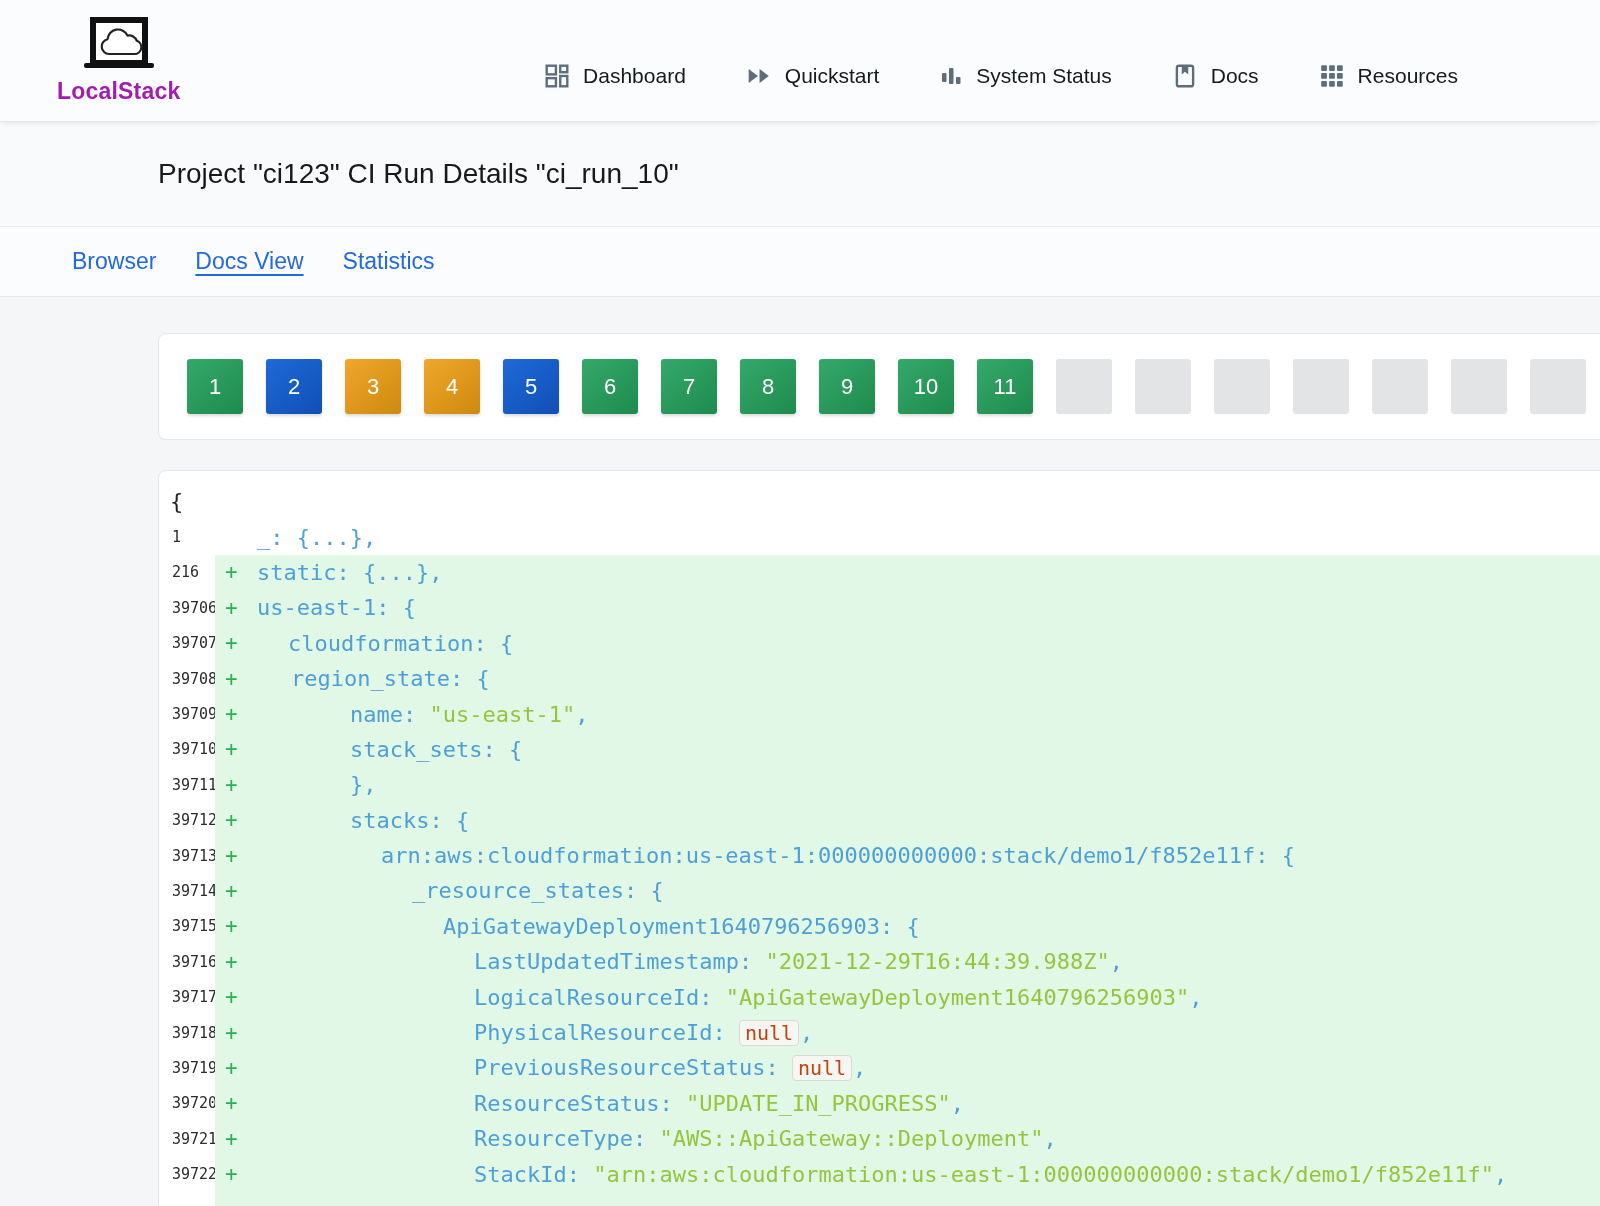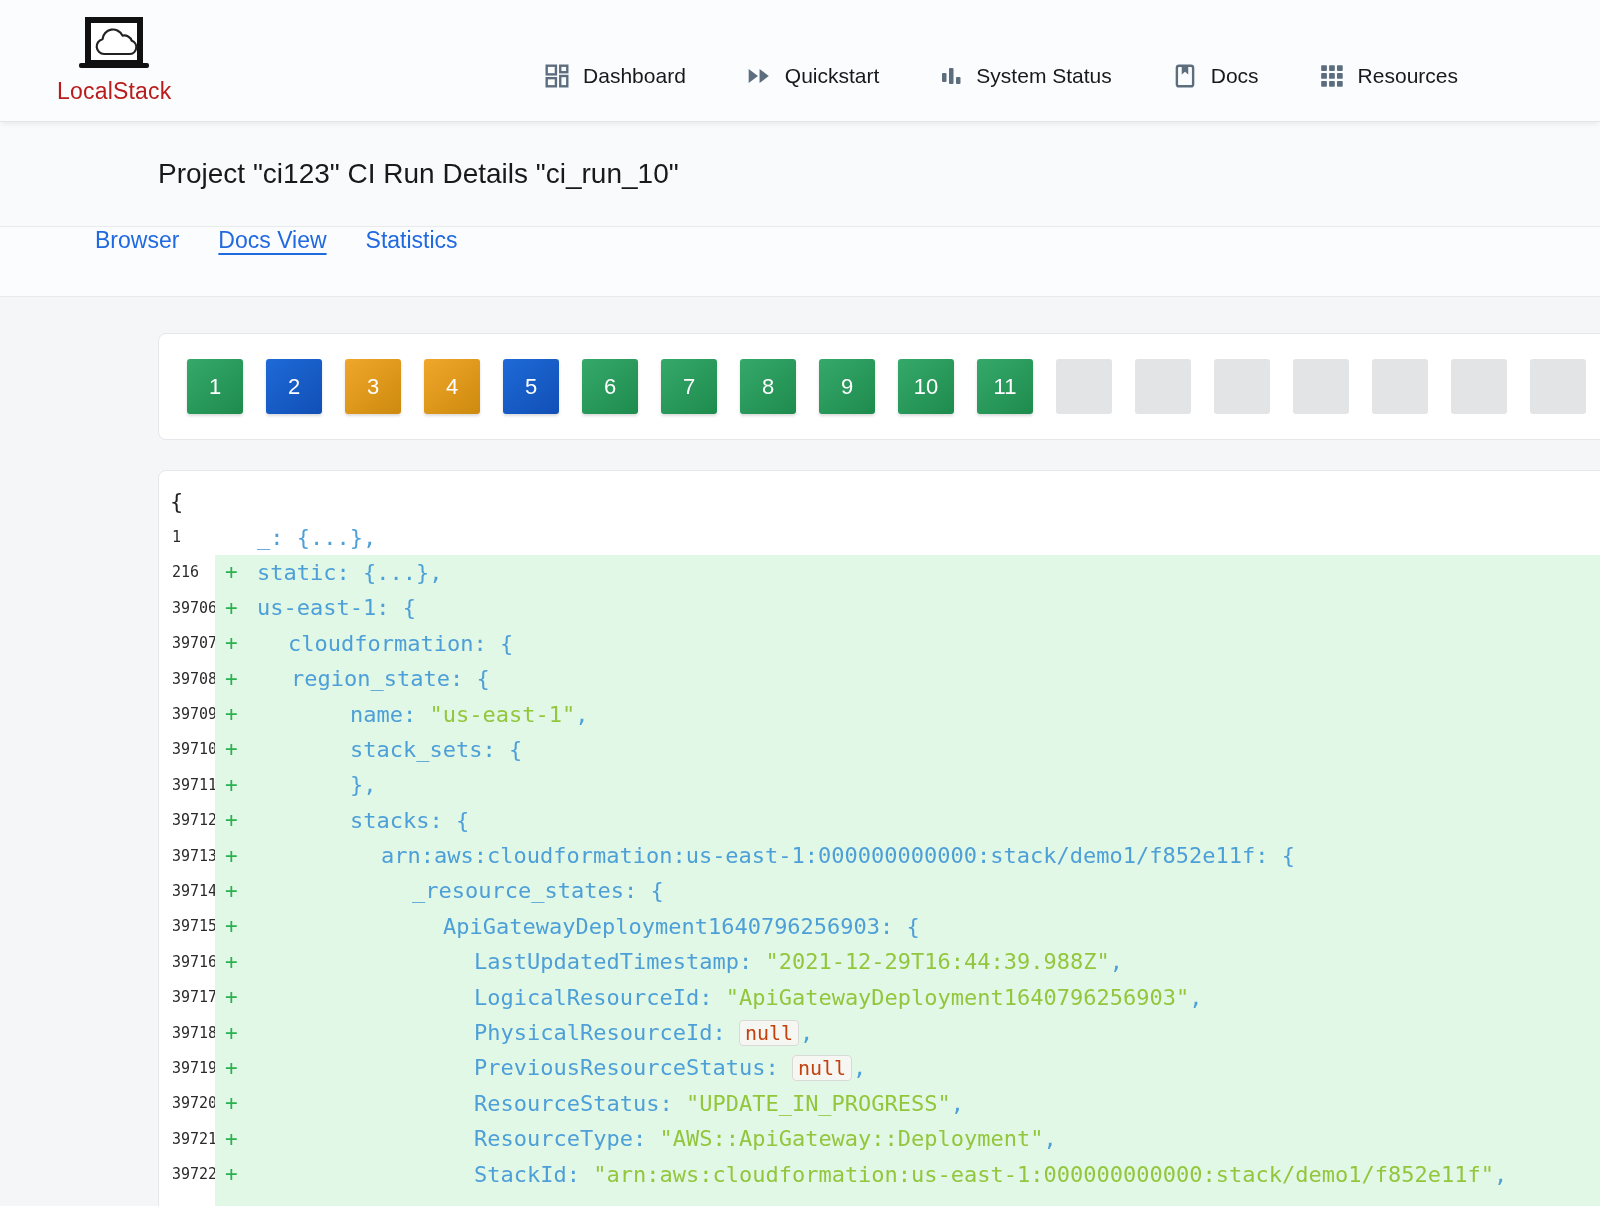--- a/index.html
+++ b/index.html
@@ -4,33 +4,33 @@
 <style>
   * { margin:0; padding:0; box-sizing:border-box; }
   html,body { width:1600px; height:1206px; overflow:hidden; }
   body { background:#f5f6f8; font-family:"Liberation Sans", sans-serif; color:#1a1c1f; }
 
   
   header { height:121px; background:#fbfcfd; display:flex; align-items:center;
            position:relative; z-index:5;
            box-shadow:0 1px 0 #e2e4e7, 0 4px 6px -2px rgba(31,35,40,.10); }
   .logo { margin-left:57px; display:flex; flex-direction:column; align-items:center; cursor:pointer; }
-  .brand { font-size:23px; font-weight:400; color:#b91c1c; letter-spacing:.2px; margin-top:1px; }
+  .brand { font-size:23px; font-weight:700; color:#a21caf; letter-spacing:.2px; margin-top:1px; }
   nav { display:flex; align-items:center; gap:60px; margin-left:auto; margin-right:142px; }
   .nav-item { display:flex; align-items:center; gap:13px; cursor:pointer; text-decoration:none;margin-top:30px; }
   .nav-item svg { display:block; }
   .nav-label { font-size:21px; color:#16191d; }
 
   
   .titleband { height:106px; background:#f9fafb; border-bottom:1px solid #e9eaec; display:flex; align-items:center; }
   .titleband h1 { font-size:28px; font-weight:400; color:#17191c; padding-left:158px; }
 
   
   .tabbar { height:70px; background:#fbfcfd; border-bottom:1px solid #e9eaec;
-            display:flex; gap:39px; padding-left:95px; }
+            display:flex; align-items:center; gap:39px; padding-left:72px; }
   .tab { font-size:23px; color:#2069e0; text-decoration:none; cursor:pointer; }
   .tab.active { text-decoration:underline; text-underline-offset:5px; }
 
   
   .panel { margin-left:158px; margin-right:-40px; background:#ffffff;
            border:1px solid #e5e7ea; border-radius:8px; }
   .steps-panel { margin-top:36px; height:107px; padding:25px 0 0 28px; }
   .squares { display:flex; gap:23px; }
   .square { width:56px; height:55px; border-radius:3px; flex:0 0 auto;
             display:flex; align-items:center; justify-content:center;

